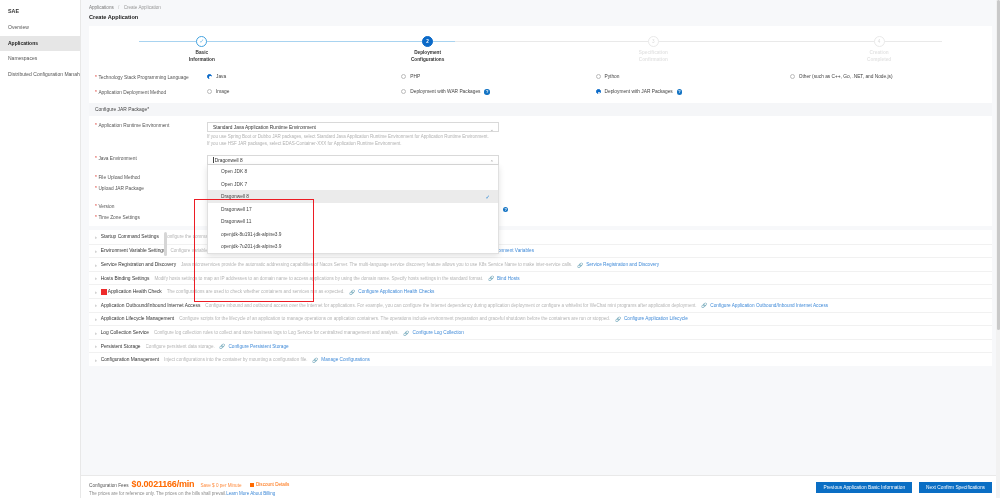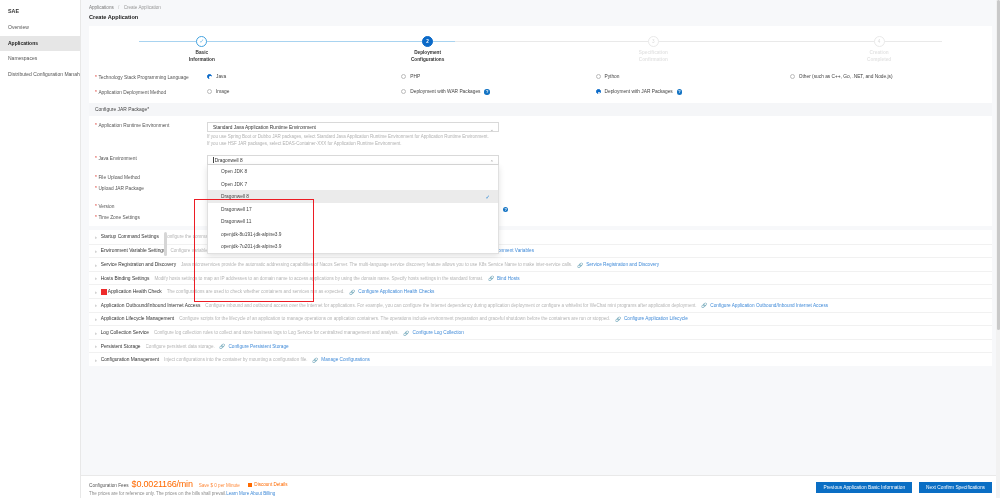--- a/index.html
+++ b/index.html
@@ -90,21 +90,21 @@
   .crow-link { font-size:4.7px; color:#3f8ad8; display:flex; align-items:center; flex:0 0 auto; }
   .linkicon { margin-right:2.5px; color:#3f8ad8; font-size:5px; }
   .cursor-mark { position:absolute; width:6px; height:6.5px; background:#ee2b2b; }
 
   
   .footer { position:absolute; left:0; right:0; bottom:0; height:23px; background:#fff; border-top:1px solid #e9e9e9;
             display:flex; align-items:center; padding:0 8px; }
   .fee-block { flex:1 1 auto; }
   .fee-line1 { display:flex; align-items:baseline; }
   .fee-label { font-size:4.7px; color:#555; margin-right:3px; }
-  .fee-amount { font-size:9px; color:#ff6a00; font-weight:normal; letter-spacing:-.2px;text-align:right; }
+  .fee-amount { font-size:9px; color:#ff6a00; font-weight:bold; letter-spacing:-.2px;text-align:right; }
   .fee-save { font-size:4.6px; color:#ff8b3d; margin-left:6px; }
   .fee-disc { font-size:4.6px; color:#ff6a00; margin-left:8px; display:inline-flex; align-items:center; }
   .tagicon { display:inline-block; width:4.5px; height:4px; background:#ff6a00; margin-right:2px; }
   .fee-line2 { font-size:4.5px; color:#8b8b8b; margin-top:2px; }
   .fee-line2 a { color:#3f8ad8; text-decoration:none; }
   .btn { height:11px; padding:0 7px; background:#0a6ec4; color:#fff; font-size:4.8px; border:none;
          display:inline-flex; align-items:center; justify-content:center; margin-left:7px; font-family:"Liberation Sans", sans-serif; }
 
   
   .vscroll { position:absolute; right:0; top:0; width:4px; height:498px; background:#f2f2f2; }

